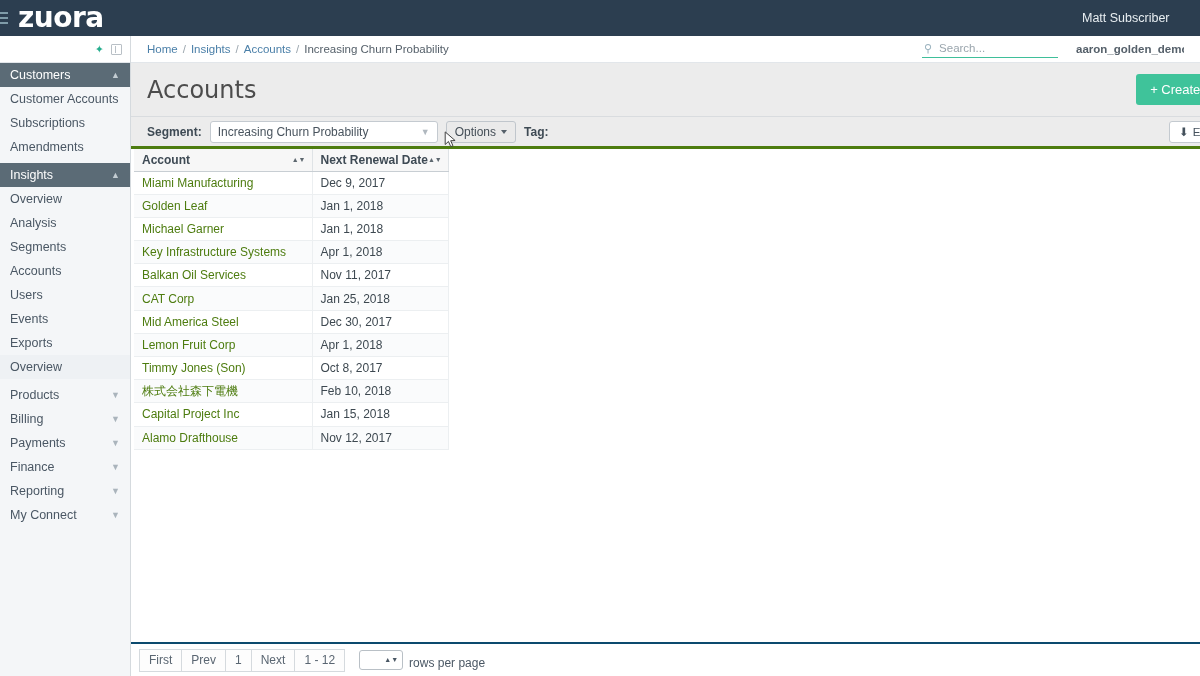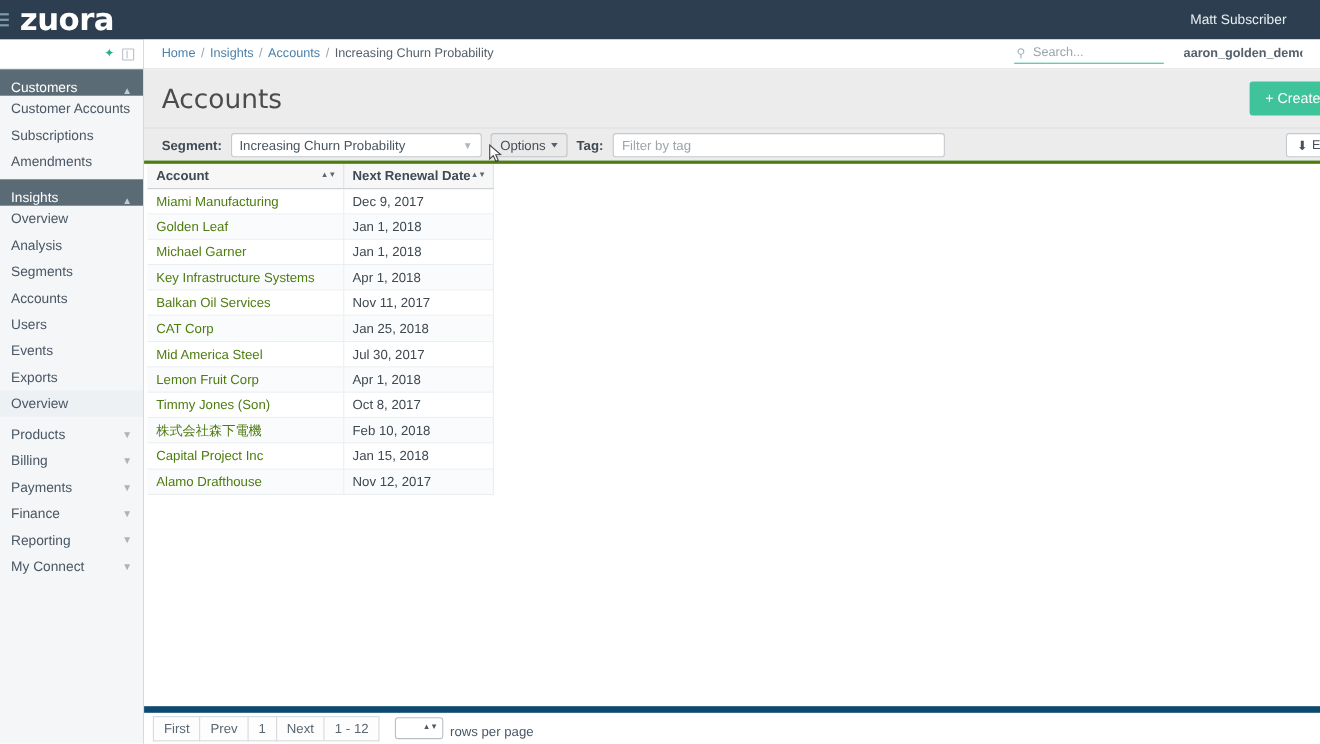--- a/index.html
+++ b/index.html
@@ -71,21 +71,21 @@
   .panel-icon::after {
     content: ""; position: absolute;
     left: 3px; top: 1px; bottom: 1px; width: 1px;
     background: #b9c0c6;
   }
   .nav-section {
     height: 24px;
     background: #5b6b76;
     color: #ffffff;
     font-size: 12.5px;
-    display: flex; align-items: flex-end;
+    display: flex; align-items: center;
     padding: 0 10px;
     cursor: pointer;
   }
   .nav-section .chev { margin-left: auto; font-size: 9px; color: #c3ccd2; }
   .nav-item {
     height: 24px;
     color: #4a5764;
     font-size: 12.5px;
     display: flex; align-items: center;
     padding: 0 10px;
@@ -277,21 +277,21 @@
   td.acct a { color: #4d7c0f; text-decoration: none; cursor: pointer; }
   td.date { color: #3d4850; }
   col.c-acct { width: 178px; }
   col.c-date { width: 123px; }
 
   
   .footer {
     position: absolute; left: 0; bottom: 0;
     width: 1069px; height: 34px;
     background: #ffffff;
-    border-top: 6px solid #0c4a6e;
+    border-top: 2px solid #0c4a6e;
     display: flex; align-items: center;
     padding-left: 8px;
   }
   .pager { display: flex; align-items: center; }
   .pager .pg {
     height: 23px;
     min-width: 24px;
     border: 1px solid #d5dade;
     border-right: 0;
     background: #fdfdfd;
@@ -452,21 +452,20 @@
     <span class="flabel">Segment:</span>
     <div class="segment-select">
       <span>Increasing Churn Probability</span>
       <span class="chev">▼</span>
     </div>
     <button class="options-btn">
       <span>Options</span>
       <span class="caret"></span>
     </button>
     <span class="flabel">Tag:</span>
-    <input class="tag-input" type="text" placeholder="Filter by tag" style="">
     <button class="export-btn">
       <span>⬇</span>
       <span>Export</span>
     </button>
   </div>
 
   <div class="tablewrap">
     <table class="grid">
       <colgroup>
         <col class="c-acct">
@@ -508,21 +507,21 @@
           <tr class="r-odd">
             <td class="acct"><a>Balkan Oil Services</a></td>
             <td class="date">Nov 11, 2017</td>
           </tr>
           <tr class="r-even">
             <td class="acct"><a>CAT Corp</a></td>
             <td class="date">Jan 25, 2018</td>
           </tr>
           <tr class="r-odd">
             <td class="acct"><a>Mid America Steel</a></td>
-            <td class="date">Jul 30, 2017</td>
+            <td class="date">Dec 30, 2017</td>
           </tr>
           <tr class="r-even">
             <td class="acct"><a>Lemon Fruit Corp</a></td>
             <td class="date">Apr 1, 2018</td>
           </tr>
           <tr class="r-odd">
             <td class="acct"><a>Timmy Jones (Son)</a></td>
             <td class="date">Oct 8, 2017</td>
           </tr>
           <tr class="r-even">

